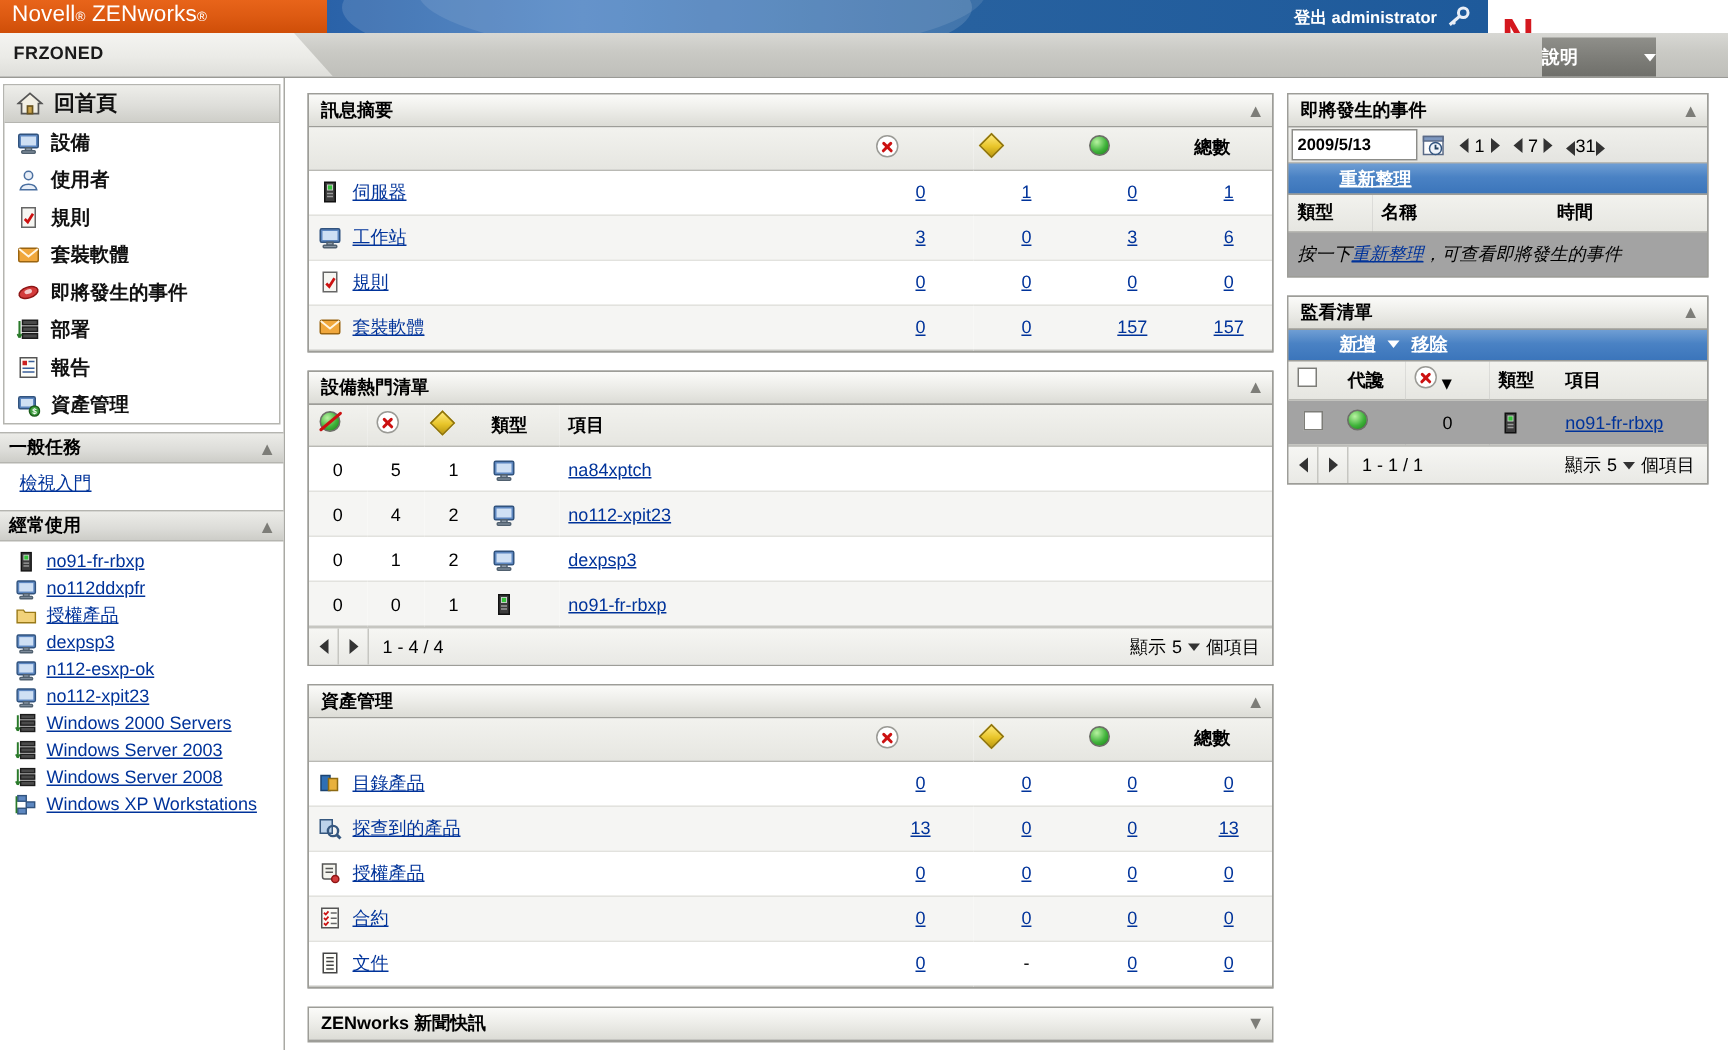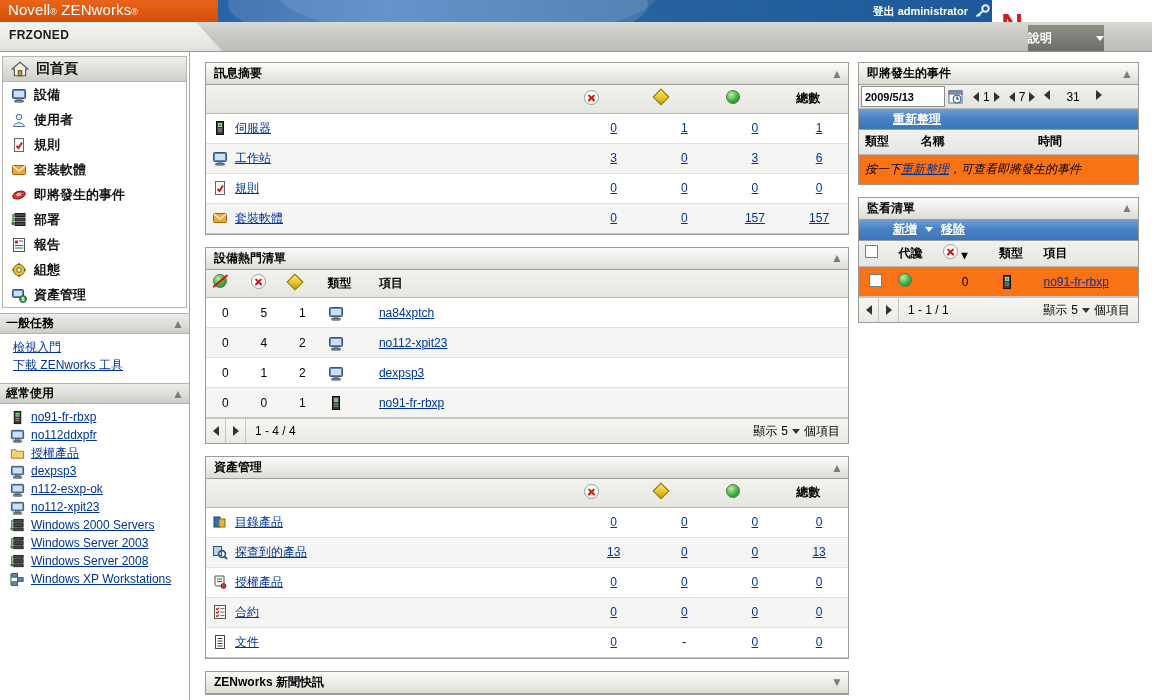--- a/index.html
+++ b/index.html
@@ -35,21 +35,21 @@
     position: absolute; left: 10px; top: -40px; width: 420px; height: 90px;
     border-radius: 50%;
     background: rgba(255,255,255,0.13);
   }
   .swoosh2 {
     position: absolute; left: 60px; top: -52px; width: 380px; height: 90px;
     border-radius: 50%;
     background: rgba(255,255,255,0.10);
   }
   .logoutarea {
-    position: absolute; right: 42px; top: 0; height: 22px;
+    position: absolute; right: 52px; top: 0; height: 22px;
     display: flex; align-items: center; gap: 6px;
     color: #fff; font-size: 11px; font-weight: bold;
     z-index: 4;
   }
   .keyicon { display: block; }
   .nlogo {
     position: absolute; right: 0; top: 0; width: 40px; height: 52px;
     background: #fff;
     display: flex; align-items: center; justify-content: center;
   }
@@ -121,21 +121,21 @@
     display: flex; align-items: center; gap: 6px;
     height: 18px; padding-left: 13px;
     font-size: 12px; color: #00339a; text-decoration: underline; cursor: pointer;
     white-space: nowrap;
   }
   .sidelink.icn { padding-left: 10px; }
 
   
   .col-main { position: absolute; left: 14px; top: 10px; width: 644px; }
   .col-side { position: absolute; left: 667px; top: 10px; width: 281px; }
-  .panel { background: #f97316; border: 1px solid #9d9d98; margin-bottom: 12px; }
+  .panel { background: #a3a3a3; border: 1px solid #9d9d98; margin-bottom: 12px; }
   .panel-hd {
     height: 22px; display: flex; align-items: center; justify-content: space-between;
     padding: 0 5px 0 8px;
     background: linear-gradient(to bottom,#fbfbf9 0%,#eeeeea 45%,#dcdcd6 100%);
     border-bottom: 1px solid #9d9d98;
     font-size: 12px; font-weight: bold; color: #000;
   }
   .panel-bd { background: #fff; }
 
   table.grid { width: 100%; border-collapse: collapse; }
@@ -329,48 +329,37 @@
                 <rect x="2.5" y="1.5" width="11" height="13" fill="#fdfdf8" stroke="#555"></rect>
                 <rect x="4" y="3.5" width="3" height="3" fill="#cc2222"></rect>
                 <path d="M8 4 H12 M4 8.5 H12 M4 11 H12" stroke="#3a5f9a" stroke-width="1.1"></path>
               </svg>
             </span>
             <span>報告</span>
           </div>
           <div class="navitem">
             <span class="ico" style="width: 16px; height: 16px; display: inline-flex; align-items: center; justify-content: center;">
               <svg width="16" height="16" viewBox="0 0 16 16">
-                <circle cx="8" cy="8" r="5.6" fill="#e5c33f" stroke="#7d6410"></circle>
-                <circle cx="8" cy="8" r="2.3" fill="#f7f2df" stroke="#7d6410"></circle>
-                <path d="M8 1 V3 M8 13 V15 M1 8 H3 M13 8 H15" stroke="#7d6410" stroke-width="1.6"></path>
-              </svg>
-            </span>
-            <span>組態</span>
-          </div>
-          <div class="navitem">
-            <span class="ico" style="width: 16px; height: 16px; display: inline-flex; align-items: center; justify-content: center;">
-              <svg width="16" height="16" viewBox="0 0 16 16">
                 <rect x="1.5" y="2.5" width="11" height="8" rx="1" fill="#5d87c0" stroke="#31537e"></rect>
                 <rect x="3" y="4" width="8" height="5" fill="#cfe0f4"></rect>
                 <circle cx="12" cy="12" r="3.4" fill="#3fa03f" stroke="#1d5d1d"></circle>
                 <text x="12" y="14.2" text-anchor="middle" font-size="5.4" fill="#fff" font-family="Liberation Sans">$</text>
               </svg>
             </span>
             <span>資產管理</span>
           </div>
         </div>
     </div>
 
     <div class="secthdr">
       <span>一般任務</span>
       <span class="chev">▲</span>
     </div>
     <div class="linklist" id="common-tasks">
         <div class="sidelink">檢視入門</div>
-        <div class="sidelink">下載 ZENworks 工具</div>
       </div>
 
     <div class="secthdr">
       <span>經常使用</span>
       <span class="chev">▲</span>
     </div>
     <div class="linklist" id="frequent-list">
         <div class="sidelink icn">
           <span class="ico" style="width: 15px; height: 15px; display: inline-flex; align-items: center; justify-content: center;">
             <svg width="15" height="15" viewBox="0 0 16 16">
@@ -838,21 +827,21 @@
               <span style="display: flex; align-items: center; gap: 4px; margin-right: 6px;">
                 <span class="tri-l"></span>
                 <span>1</span>
                 <span class="tri-r"></span>
               </span>
               <span style="display: flex; align-items: center; gap: 4px; margin-right: 6px;">
                 <span class="tri-l"></span>
                 <span>7</span>
                 <span class="tri-r"></span>
               </span>
-              <span style="display: flex; align-items: flex-start; gap: 16px; margin-right: 6px;">
+              <span style="display: flex; align-items: flex-end; gap: 0; margin-right: 6px;">
                 <span class="tri-l"></span>
                 <span>31</span>
                 <span class="tri-r"></span>
               </span>
             </div>
         </div>
         <div class="bluebtnbar">
           <span class="lnkw">重新整理</span>
         </div>
         <table class="grid">

